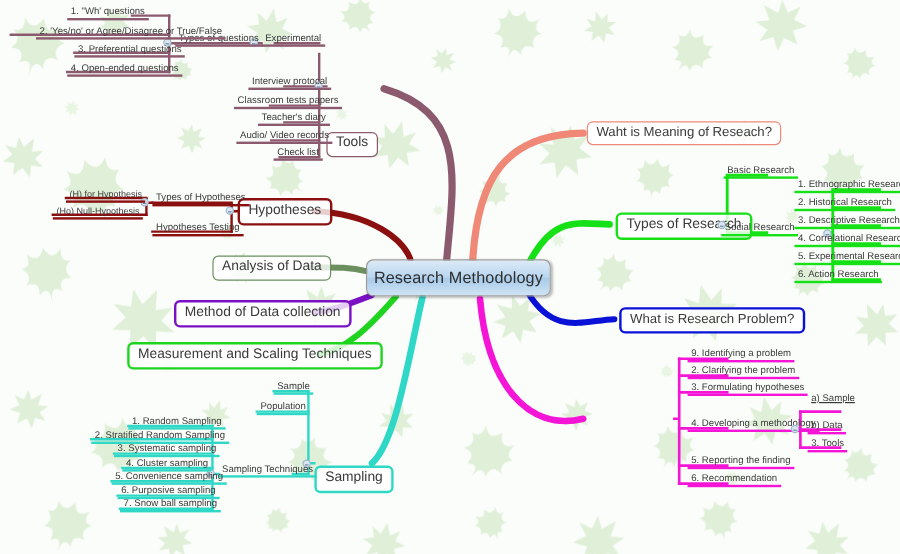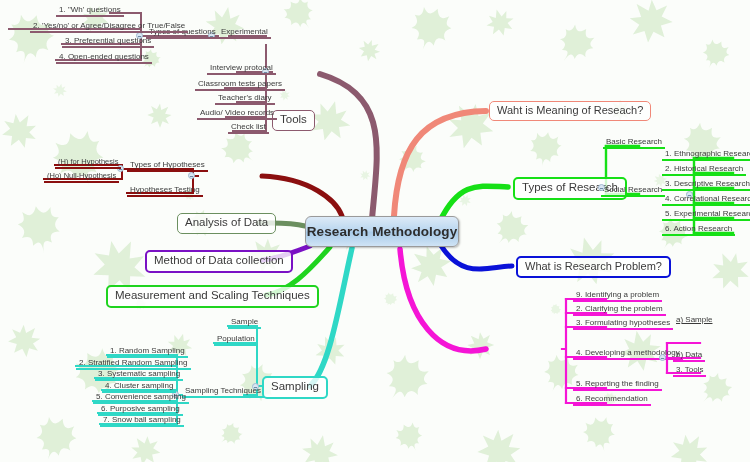--- a/index.html
+++ b/index.html
@@ -51,21 +51,21 @@
   }
   #root {
     position: absolute;
     left: 305px; top: 216px;
     width: 154px; height: 31px;
     border: 1.4px solid #9a9a9a;
     border-radius: 6px;
     background: linear-gradient(to bottom, #dceaf7 0%, #b9d6ef 48%, #a8cbe9 52%, #cfe3f5 100%);
     box-shadow: 1px 1px 2px rgba(0,0,0,0.25);
     display: flex; align-items: center; justify-content: center;
-    font-size: 13.5px; font-weight: bold;
+    font-size: 13.5px; font-weight: normal;
     color: #2d2d2d;
     letter-spacing: .1px;
     text-align: center;
   }
   .tog {
     position: absolute;
     width: 7px; height: 7px;
     border-radius: 50%;
     border: 1px solid #9fb8cf;
     background: #d9e6f2;
@@ -292,20 +292,23 @@
   <div class="node under" style="left:215px; top:94px; border-color:#8c5a6e; font-size:8px;">
     <span>Teacher's diary</span>
   </div>
   <div class="node under" style="left:197px; top:109px; border-color:#8c5a6e; font-size:8px;">
     <span>Audio/ Video records</span>
   </div>
   <div class="node under" style="left:228px; top:123px; border-color:#8c5a6e; font-size:8px;">
     <span>Check list</span>
   </div>
 
+  <div class="node boxed" style="left:198px; top:165px; border-color:#8b0f0f; border-width:2px; font-size:11.5px;">
+    <span>Hypotheses</span>
+  </div>
   <div class="tog" style="left:188px; top:172px;"></div>
 
   <div class="node under" style="left:127px; top:161px; border-color:#8b0f0f; font-size:8px;">
     <span>Types of Hypotheses</span>
   </div>
   <div class="tog" style="left:117px; top:165px;"></div>
 
   <div class="node under" style="left:127px; top:186px; border-color:#8b0f0f; font-size:8px;">
     <span>Hypotheses Testing</span>
   </div>
@@ -322,21 +325,21 @@
   </div>
 
   <div class="node boxed" style="left:106px; top:285px; border-color:#1fd41f; border-width:2px; font-size:11.5px;">
     <span>Measurement and Scaling Techniques</span>
   </div>
 
   <div class="node boxed" style="left:145px; top:250px; border-color:#7a11c4; border-width:2px; font-size:11.5px;">
     <span>Method of Data collection</span>
   </div>
 
-  <div class="node boxed" style="left:262px; top:376px; border-color:#2fd8c6; border-width:2px; font-size:11.5px;align-items:flex-end;">
+  <div class="node boxed" style="left:262px; top:388px; border-color:#2fd8c6; border-width:2px; font-size:11.5px;align-items:flex-end;">
     <span>Sampling</span>
   </div>
   <div class="tog" style="left:252px; top:383px;"></div>
 
   <div class="node under" style="left:228px; top:318px; border-color:#2fd8c6; font-size:8px;">
     <span>Sample</span>
   </div>
   <div class="node under" style="left:214px; top:335px; border-color:#2fd8c6; font-size:8px;">
     <span>Population</span>
   </div>
@@ -422,21 +425,21 @@
   </div>
   <div class="tog" style="left:659px; top:354px;"></div>
 
   <div class="node under" style="left:573px; top:380px; border-color:#f515d6; font-size:8px;">
     <span>5. Reporting the finding</span>
   </div>
   <div class="node under" style="left:573px; top:395px; border-color:#f515d6; font-size:8px;">
     <span>6. Recommendation</span>
   </div>
 
-  <div class="node plain" style="left:673px; top:316px; font-size:8px;text-decoration:underline;">
+  <div class="node plain" style="left:673px; top:328px; font-size:8px;text-decoration:underline;">
     <span>a) Sample</span>
   </div>
   <div class="node under" style="left:673px; top:351px; border-color:#f515d6; font-size:8px;">
     <span>b) Data</span>
   </div>
   <div class="node under" style="left:673px; top:366px; border-color:#f515d6; font-size:8px;">
     <span>3. Tools</span>
   </div>
 
 </div>

